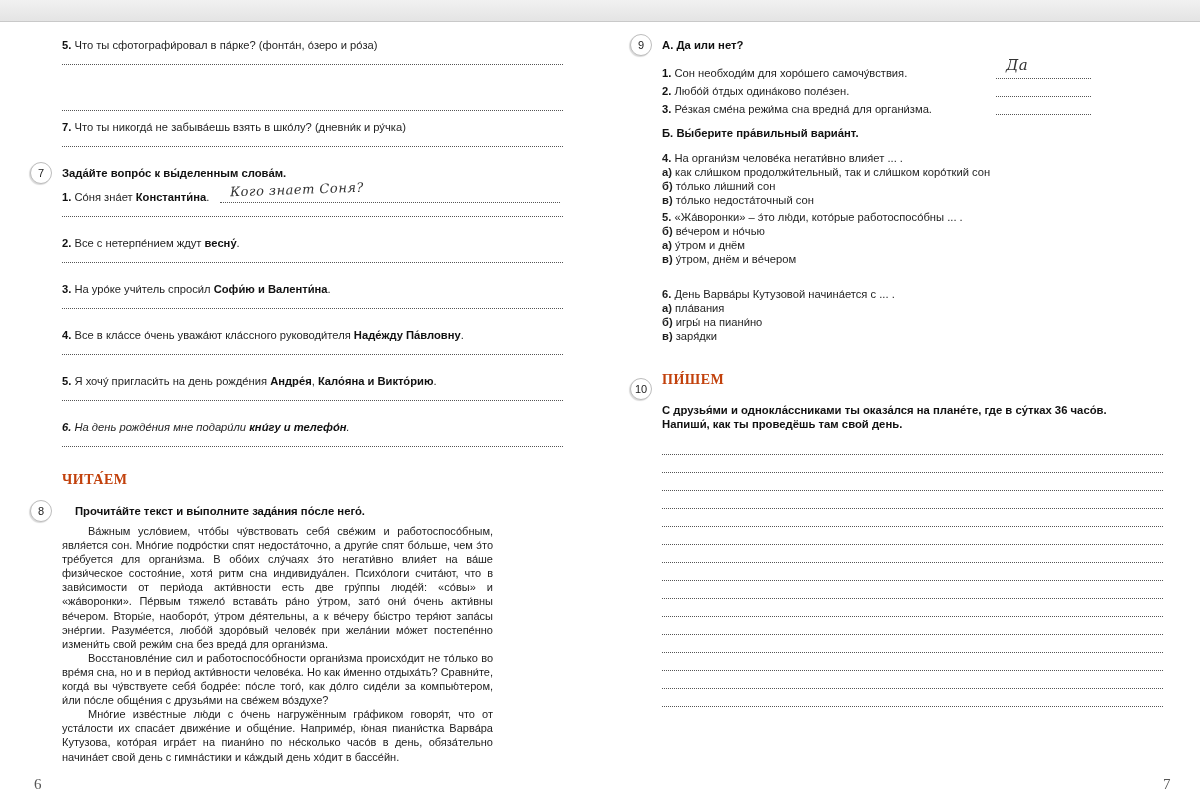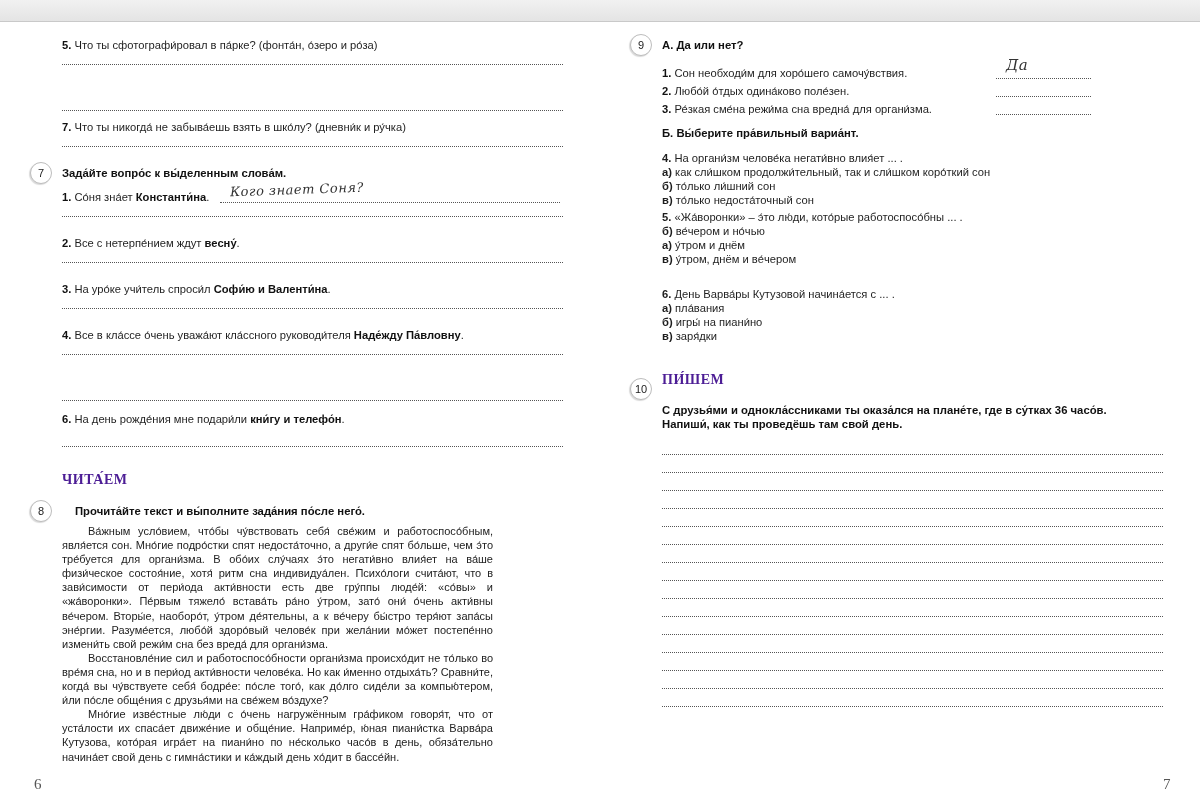--- a/index.html
+++ b/index.html
@@ -16,21 +16,21 @@
   .abs { position: absolute; }
   .q { font-size: 11.2px; line-height: 14px; white-space: nowrap; }
   .q b, .bold { font-weight: bold; color: #111; }
   .dots { position: absolute; height: 0; border-bottom: 1.4px dotted #555; }
 
   .num-circle { position: absolute; width: 22px; height: 22px; border-radius: 50%;
     border: 1px solid #bdbdbd; box-shadow: -1px 1px 1px #d9d9d9;
     font-size: 11px; line-height: 20px; text-align: center; color: #222; background:#fff; }
 
   .section-title { position: absolute; font-family: "Liberation Serif", serif; font-weight: bold;
-    font-size: 14px; letter-spacing: 0.5px; color: #4c1d95; }
+    font-size: 14px; letter-spacing: 0.5px; color: #c2410c; }
 
   .task-title { position: absolute; font-size: 11.3px; font-weight: bold; color: #111; white-space: nowrap; line-height: 14px; }
 
   .reading { position: absolute; left: 62px; top: 502px; width: 431px; font-size: 11px; line-height: 14.1px; text-align: justify; color: #222; }
   .reading p { text-indent: 26px; }
 
   .hand { position: absolute; font-family: "DejaVu Serif", serif; font-style: italic; font-size: 13px; color: #333; letter-spacing: 0.5px; }
 
   .page-num { position: absolute; font-family: "Liberation Serif", serif; font-size: 15px; color: #555; }
 
@@ -73,23 +73,26 @@
   <div class="abs q" style="left:62px;top:260px;">
     <b>3.</b> <span>На уро́ке учи́тель спроси́л </span><b>Софи́ю и Валенти́на</b><span>.</span>
   </div>
   <div class="dots" style="left:62px;top:286px;width:501px;"></div>
 
   <div class="abs q" style="left:62px;top:306px;">
     <b>4.</b> <span>Все в кла́ссе о́чень уважа́ют кла́ссного руководи́теля </span><b>Наде́жду Па́вловну</b><span>.</span>
   </div>
   <div class="dots" style="left:62px;top:332px;width:501px;"></div>
 
+  <div class="abs q" style="left:62px;top:352px;">
+    <b>5.</b> <span>Я хочу́ пригласи́ть на день рожде́ния </span><b>Андре́я</b><span>, </span><b>Кало́яна и Викто́рию</b><span>.</span>
+  </div>
   <div class="dots" style="left:62px;top:378px;width:501px;"></div>
 
-  <div class="abs q" style="left:62px;top:390px;">
+  <div class="abs q" style="left:62px;top:398px;font-style:italic;">
     <b>6.</b> <span>На день рожде́ния мне подари́ли </span><b>кни́гу и телефо́н</b><span>.</span>
   </div>
   <div class="dots" style="left:62px;top:424px;width:501px;"></div>
 
   <div class="section-title" style="left:62px;top:450px;">ЧИТА́ЕМ</div>
 
   <div class="num-circle" style="left:30px;top:478px;">8</div>
   <div class="task-title" style="left:62px;top:482px;margin-left:13px;">Прочита́йте текст и вы́полните зада́ния по́сле него́.</div>
 
   <div class="reading">

